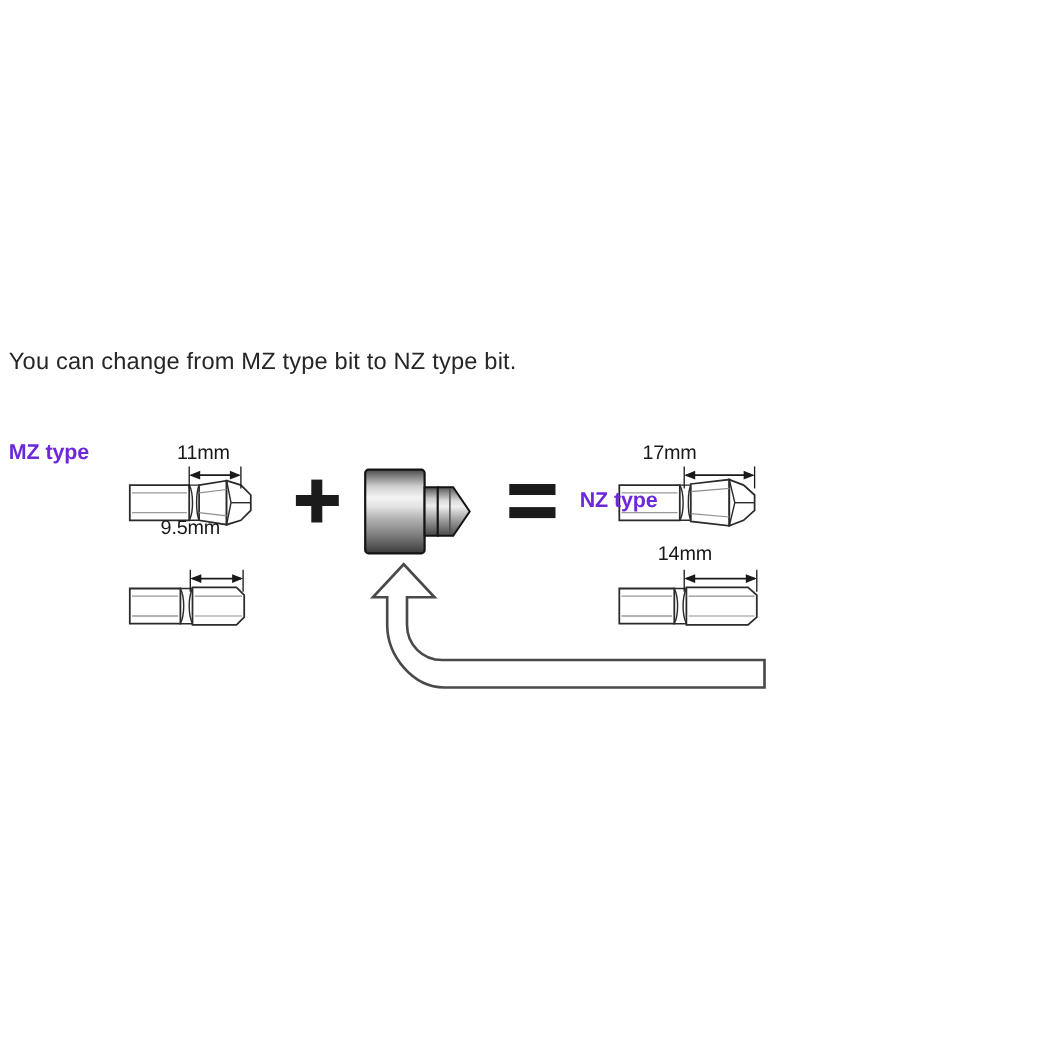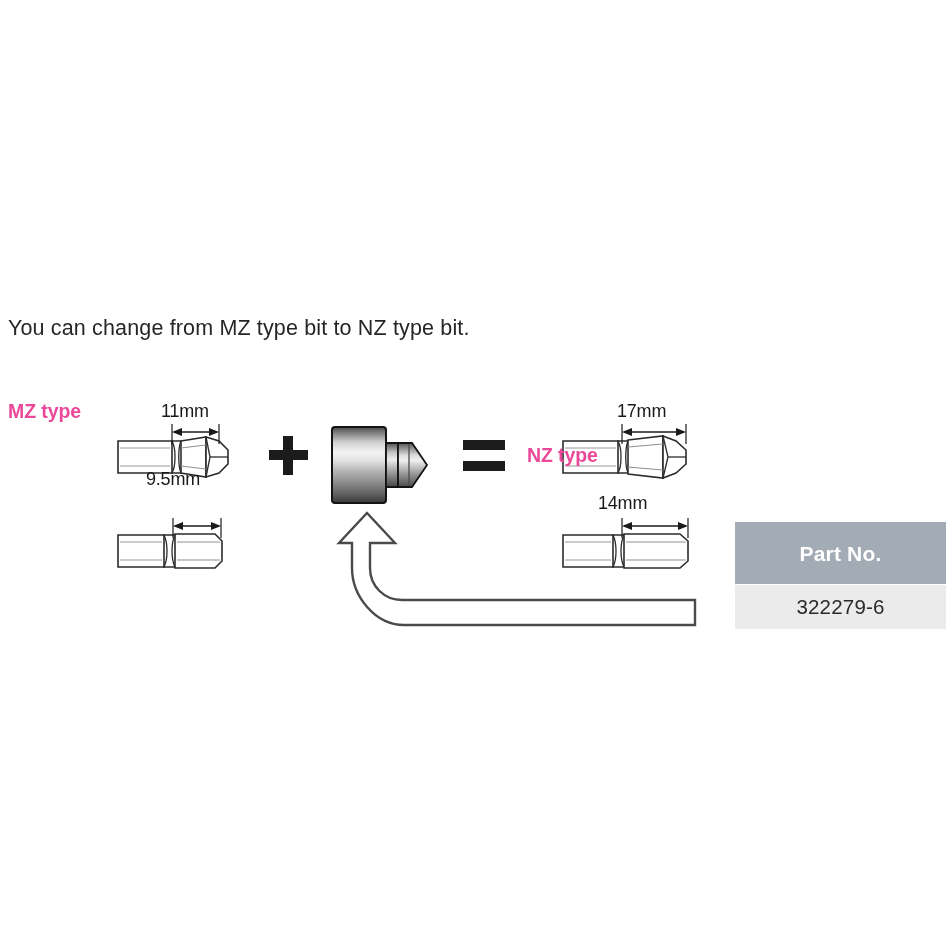--- a/index.html
+++ b/index.html
@@ -37,40 +37,40 @@
     color: #262626;
     white-space: nowrap;
     line-height: 1;
   }
 
   
   .type-label {
     position: absolute;
     font-size: 19.5px;
     font-weight: bold;
-    color: #ec4899;
+    color: #6d28d9;
     white-space: nowrap;
     line-height: 1;
     letter-spacing: -0.1px;
   }
   #mz-type-label { left: 8px;  top: 402px; }
   #nz-type-label { left: 527px; top: 402px; margin-top: 44px; }
 
   
   .dim-text {
     position: absolute;
     font-size: 18px;
     color: #191919;
     white-space: nowrap;
     line-height: 1;
     letter-spacing: -0.2px;
   }
   #dim-mz-top    { left: 161px; top: 402px; }
   #dim-mz-bottom { left: 146px; top: 470px; }
-  #dim-nz-top    { left: 617px; top: 402px; }
+  #dim-nz-top    { left: 584px; top: 402px; }
   #dim-nz-bottom { left: 598px; top: 494px; }
 
   
   #part-table {
     position: absolute;
     left: 735px;
     top: 522px;
     width: 211px;
     height: 107px;
   }
@@ -294,22 +294,14 @@
   <div class="type-label" id="nz-type-label">NZ type</div>
 
   <div class="dim-text" id="dim-mz-top">11mm</div>
 
   <div class="dim-text" id="dim-mz-bottom">9.5mm</div>
 
   <div class="dim-text" id="dim-nz-top">17mm</div>
 
   <div class="dim-text" id="dim-nz-bottom">14mm</div>
 
-  <div id="part-table">
-    <div id="part-table-header">
-      <span class="hdr-text">Part No.</span>
-    </div>
-    <div id="part-table-row">
-      <span class="cell-text">322279-6</span>
-    </div>
-  </div>
 
 </div>
 
 </body></html>

